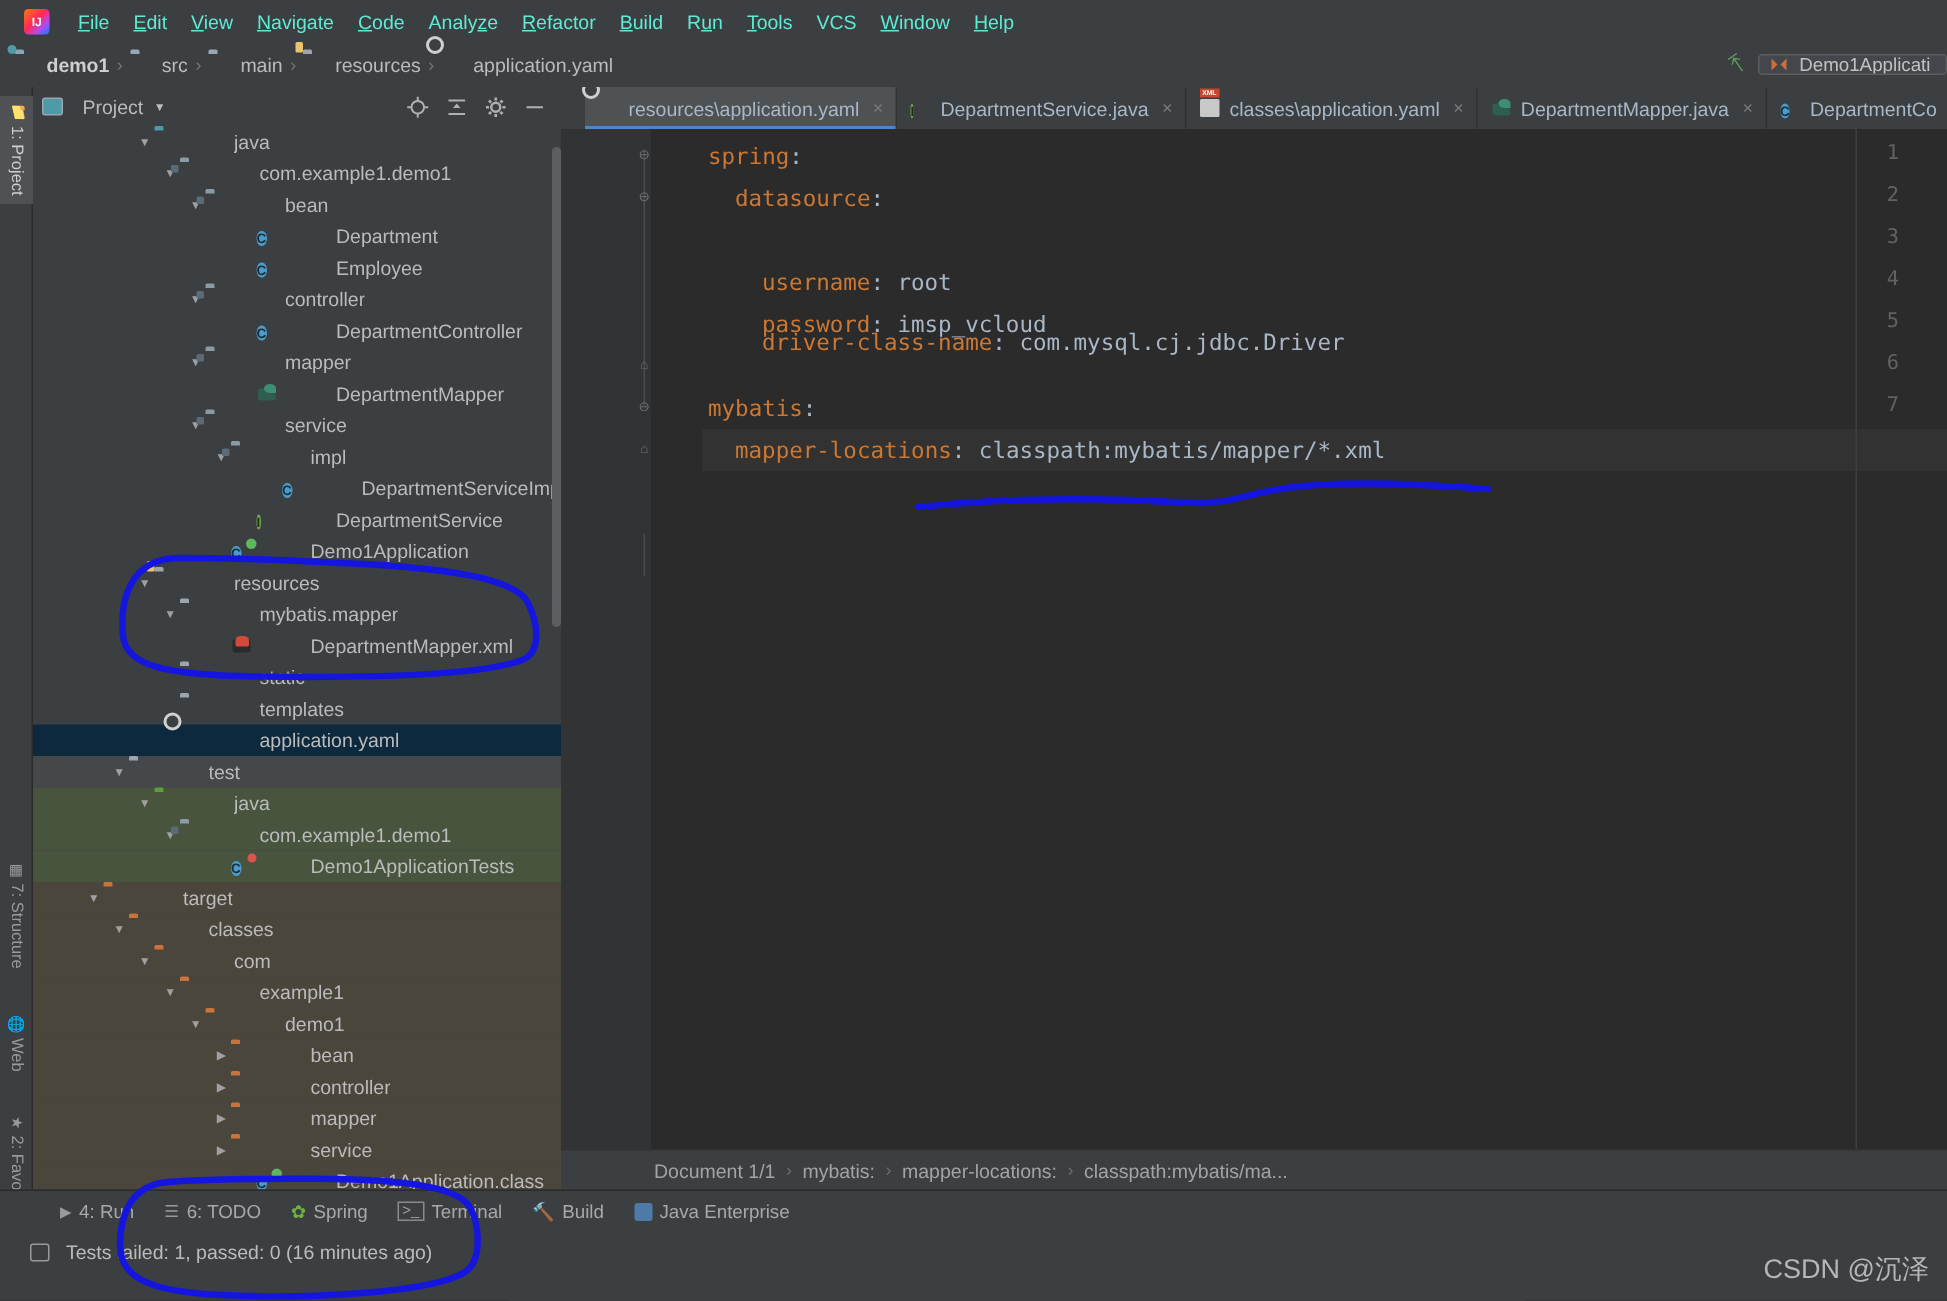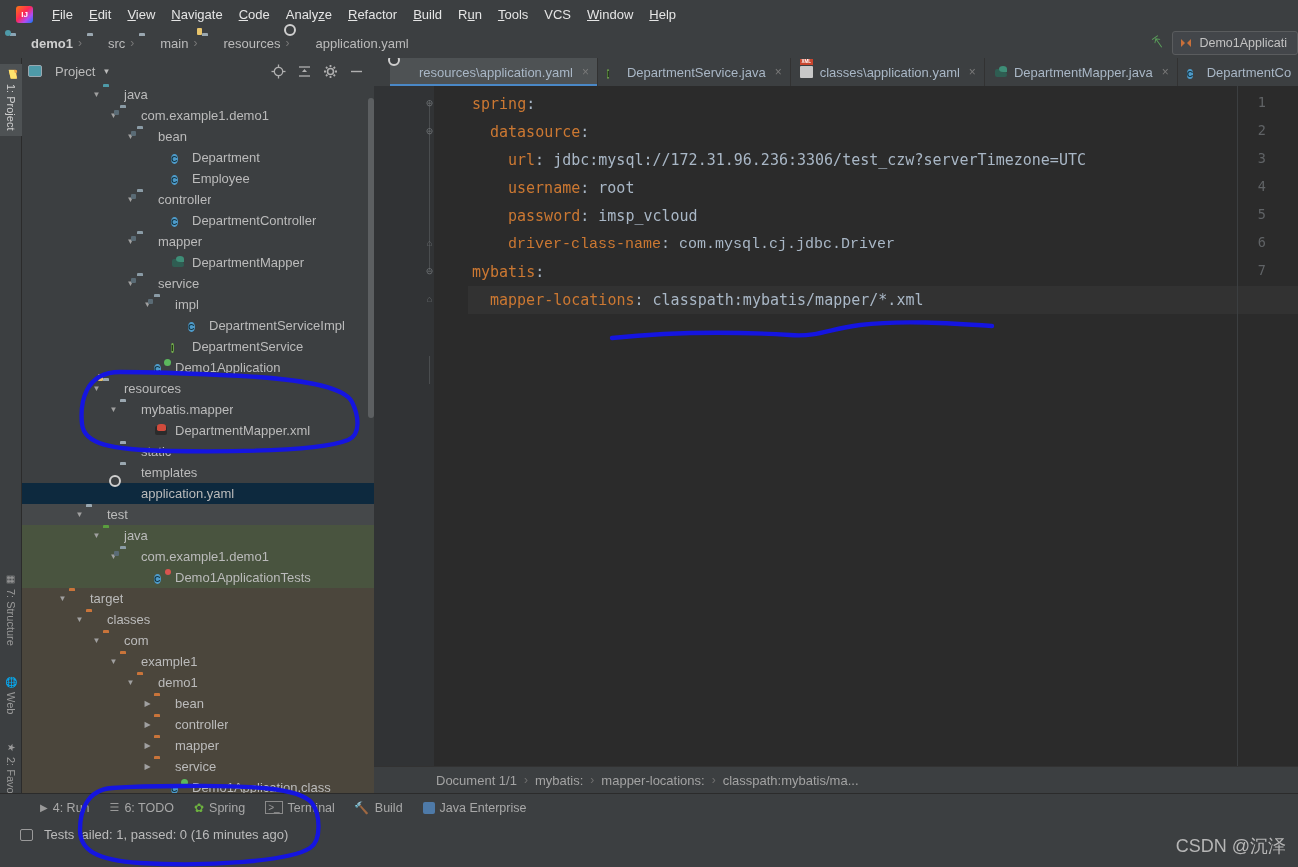--- a/index.html
+++ b/index.html
@@ -23,21 +23,21 @@
     border-radius:3px;
     background:linear-gradient(135deg,#F97A12 0%,#FE2857 45%,#B14BF4 72%,#087CFA 100%);
     position:relative; flex:none;
   }
   .logo::after {
     content:"IJ"; position:absolute; left:0; top:0; right:0; bottom:0;
     color:#fff; font-size:8px; font-weight:bold; line-height:17px; text-align:center;
   }
   .menu { display:flex; align-items:center; gap:0px; }
   .menu-item {
-    padding:3px 8px; color:#e5e5e5; font-size:13px; white-space:nowrap; cursor:default;
+    padding:3px 8px; color:#5eead4; font-size:13px; white-space:nowrap; cursor:default;
   }
   .menu-item u { text-decoration:underline; }
   .win-title {
     margin-left:22px; color:#9A9A9A; font-size:12.5px; white-space:nowrap;
   }
 
   
   .navbar {
     position:absolute; left:0; top:28px; width:1298px; height:30px;
     background:#3C3F41; display:flex; align-items:center;
@@ -46,21 +46,21 @@
   .crumb { display:flex; align-items:center; color:#BBBBBB; font-size:13px; white-space:nowrap; }
   .crumb.bold { font-weight:bold; color:#CFCFCF; }
   .crumb-sep { color:#777; margin:0 5px; font-size:12px; }
   .nav-right {
     position:absolute; right:0; top:0; height:30px; display:flex; align-items:center;
   }
   .run-arrow { color:#5A9E5A; font-size:17px; margin-right:10px; transform:rotate(-35deg); display:inline-block;}
   .run-config {
     display:flex; align-items:center; gap:7px;
     border:1px solid #5A5C5E; border-radius:3px;
-    height:24px; padding:0 10px 0 7px; background:#43464A;
+    height:14px; padding:0 10px 0 7px; background:#43464A;
     color:#C2C2C2; font-size:12.5px; white-space:nowrap; overflow:hidden;
     max-width:148px;
   }
 
   
   .leftstrip {
     position:absolute; left:0; top:58px; width:22px; height:787px;
     background:#3C3F41; border-right:1px solid #2B2B2B;
   }
   .vtool {
@@ -93,21 +93,21 @@
   .row {
     height:21px; display:flex; align-items:center; white-space:nowrap;
     font-size:13px; color:#BBBBBB; padding-right:6px;
   }
   .row.selected { background:#0D293E; }
   .row.green { background:#49543F; }
   .row.target { background:#4B463C; }
   .row.testhdr { background:#45484A; }
   .arrow { width:13px; text-align:center; font-size:8px; color:#A0A0A0; flex:none; }
   .ico { width:16px; height:16px; margin-right:5px; flex:none; position:relative; }
-  .lbl { overflow:hidden; }
+  .lbl { overflow:hidden;margin-left:32px; }
 
   
   .f-grey{ background:#9AA7B0; }
   .f-blue{ background:#8AA5B5; }
   .f-orange{ background:#C9743A; }
   .f-green{ background:#5A9E3F; }
   .f-teal{ background:#4E9AA8; }
   .folder { width:14px; height:11px; border-radius:1.5px 2px 2px 2px; margin-top:3px; position:relative; }
   .folder::before {
     content:""; position:absolute; left:0; top:-2.5px; width:6px; height:3px;
@@ -605,24 +605,23 @@
           <div class="lnum" style="top: 148px;">6</div>
           <div class="fold" style="top: 152px;">⌂</div>
           <div class="lnum" style="top: 176px;">7</div>
           <div class="fold" style="top: 180px;">⊖</div>
           <div class="lnum" style="top: 204px;">8</div>
           <div class="fold" style="top: 208px;">⌂</div>
         </div>
       <div class="codelines" id="codelines">
           <div class="cl" style="top: 4px; padding-left: 4px;"><span class="k">spring</span><span class="p">:</span></div>
           <div class="cl" style="top: 32px; padding-left: 22px;"><span class="k">datasource</span><span class="p">:</span></div>
-          <div class="cl" style="top: 60px; padding-left: 40px;"><span class="k">url</span><span class="p">:</span><span class="v"> jdbc:mysql://172.31.96.236:3306/test_czw?serverTimezone=UTC</span></div>
           <div class="cl" style="top: 88px; padding-left: 40px;"><span class="k">username</span><span class="p">:</span><span class="v"> root</span></div>
           <div class="cl" style="top: 116px; padding-left: 40px;"><span class="k">password</span><span class="p">:</span><span class="v"> imsp_vcloud</span></div>
-          <div class="cl" style="top: 145px; padding-left: 40px; font-family: Liberation Mono, monospace;"><span class="k">driver-class-name</span><span class="p">:</span><span class="v"> com.mysql.cj.jdbc.Driver</span></div>
+          <div class="cl" style="top: 128px; padding-left: 40px;"><span class="k">driver-class-name</span><span class="p">:</span><span class="v"> com.mysql.cj.jdbc.Driver</span></div>
           <div class="cl" style="top: 172px; padding-left: 4px;"><span class="k">mybatis</span><span class="p">:</span></div>
           <div class="cl cur" style="top: 200px; padding-left: 22px;"><span class="k">mapper-locations</span><span class="p">:</span><span class="v"> classpath:mybatis/mapper/*.xml</span></div>
         </div>
       <div class="vsplit"></div>
     </div>
 
     <div class="breadcrumb-bar">
       <span style="width:62px;"></span>
       <span class="bc">Document 1/1</span>
       <span class="bc-sep">›</span>

